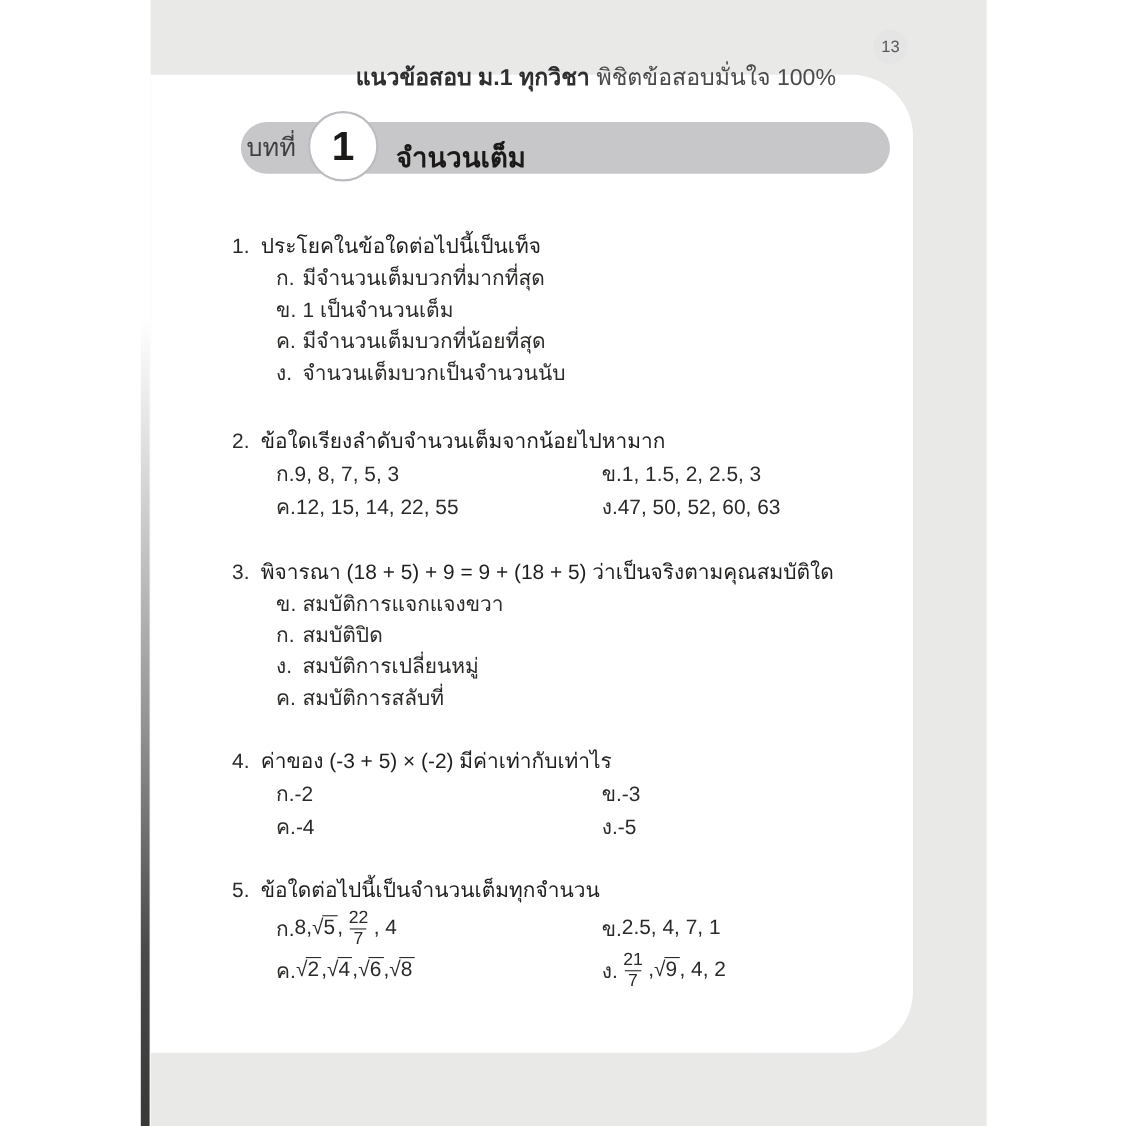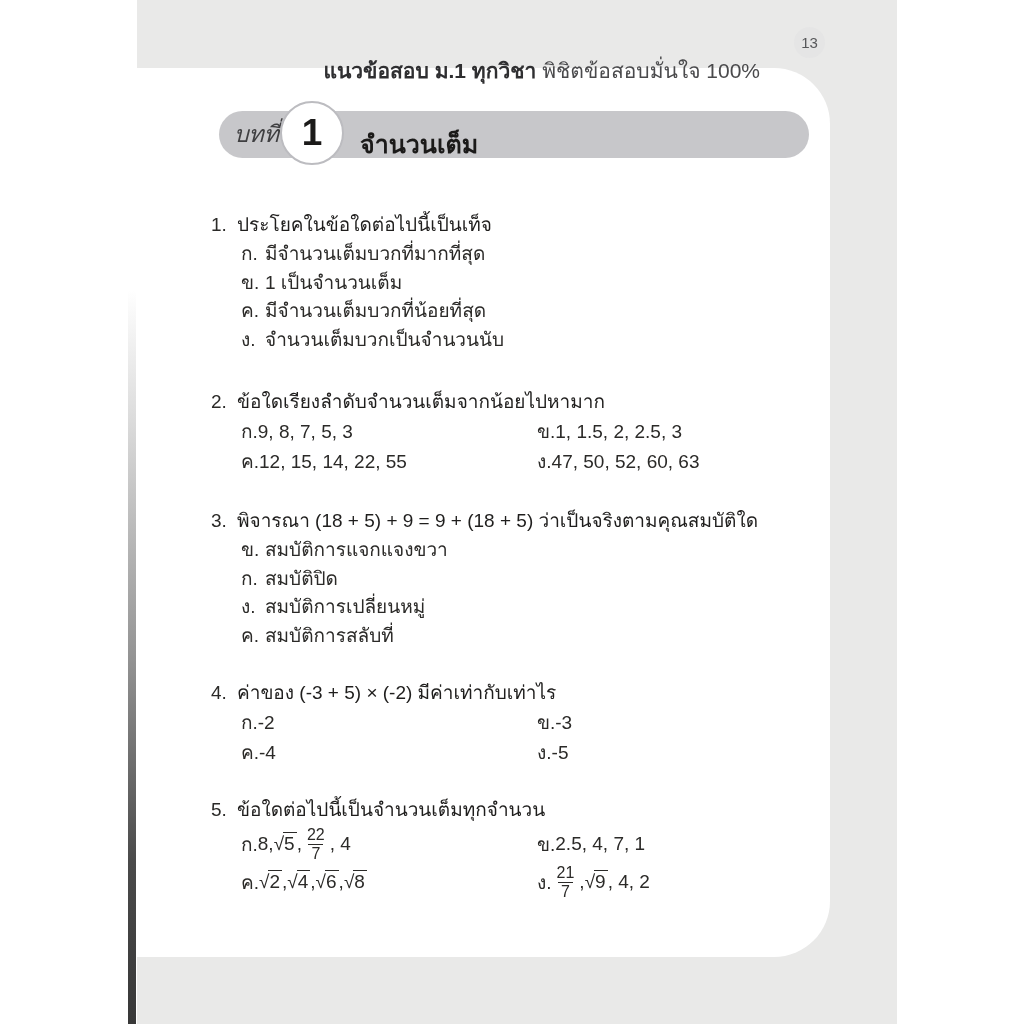--- a/index.html
+++ b/index.html
@@ -18,31 +18,31 @@
     background:linear-gradient(to bottom,rgba(80,80,80,0) 0%,rgba(110,110,110,0.25) 18%,rgba(90,90,90,0.65) 50%,#4a4a4a 78%,#383838 100%);}
   
   .header{position:absolute;top:33px;right:264px;white-space:nowrap;font-size:21px;line-height:20px;margin-top:28px;}
   .h-bold{font-weight:bold;color:#2f2f31;}
   .h-reg{color:#4a4a4c;margin-left:6px;}
   .pg-circle{position:absolute;left:794px;top:27px;width:31px;height:31px;border-radius:50%;background:#e5e5e5;
     display:flex;align-items:center;justify-content:center;font-size:15px;color:#57585a;}
   
   .chapter{position:absolute;left:219px;top:101px;width:590px;height:64px;}
   .pill{position:absolute;left:0;top:10px;width:590px;height:47px;background:#c7c7ca;border-radius:24px;}
-  .ch-label{position:absolute;left:15px;top:10px;height:46px;line-height:47px;font-size:23px;color:#3f3f41;font-style:italic;}
+  .ch-label{position:absolute;left:5px;top:10px;height:46px;line-height:47px;font-size:23px;color:#3f3f41;}
   .ch-circle{position:absolute;left:61px;top:0;width:60px;height:60px;border-radius:50%;background:#ffffff;
     border:2px solid #bcbcc0;display:flex;align-items:center;justify-content:center;font-size:37px;font-weight:bold;color:#1b1a19;}
   .ch-title{position:absolute;left:141px;top:20px;height:47px;line-height:47px;font-size:25px;font-weight:bold;color:#1b1a19;}
   
   .questions{position:absolute;left:211px;top:0;width:625px;height:1024px;font-size:19px;}
   .question{position:absolute;left:0;width:100%;}
   .q-head{display:flex;line-height:30px;white-space:nowrap;}
   .q-num{width:26px;flex:0 0 26px;}
   .q-title{font-weight:normal;color:#1f1e1d;}
-  .q-opts{margin-left:30px;}
+  .q-opts{margin-left:40px;}
   .opt{line-height:28.5px;white-space:nowrap;}
   .opt .lbl{display:inline-block;min-width:24px;}
   .opt-row{display:flex;line-height:29.5px;white-space:nowrap;}
   .opt-row .c1{width:296px;flex:0 0 296px;}
   .opt-row.math{height:38px;line-height:normal;}
   .opt-row.math .c1,.opt-row.math .c2{display:flex;align-items:center;}
   .opt-row.math .lbl{align-self:center;}
   
   .frac{display:inline-flex;flex-direction:column;align-items:center;vertical-align:middle;
     font-size:16px;line-height:1.1;margin:0 2px;}

